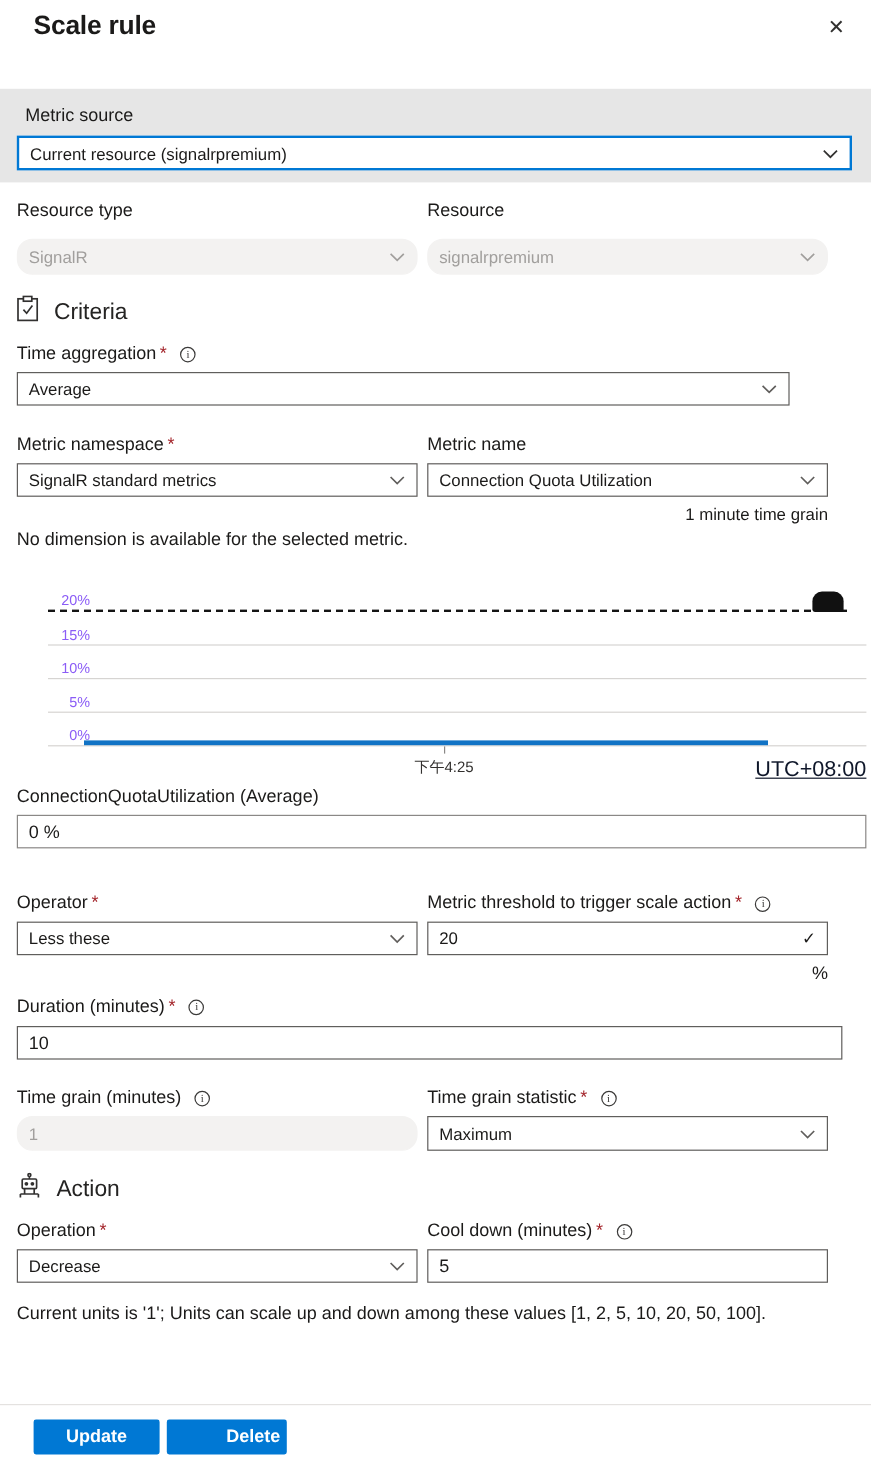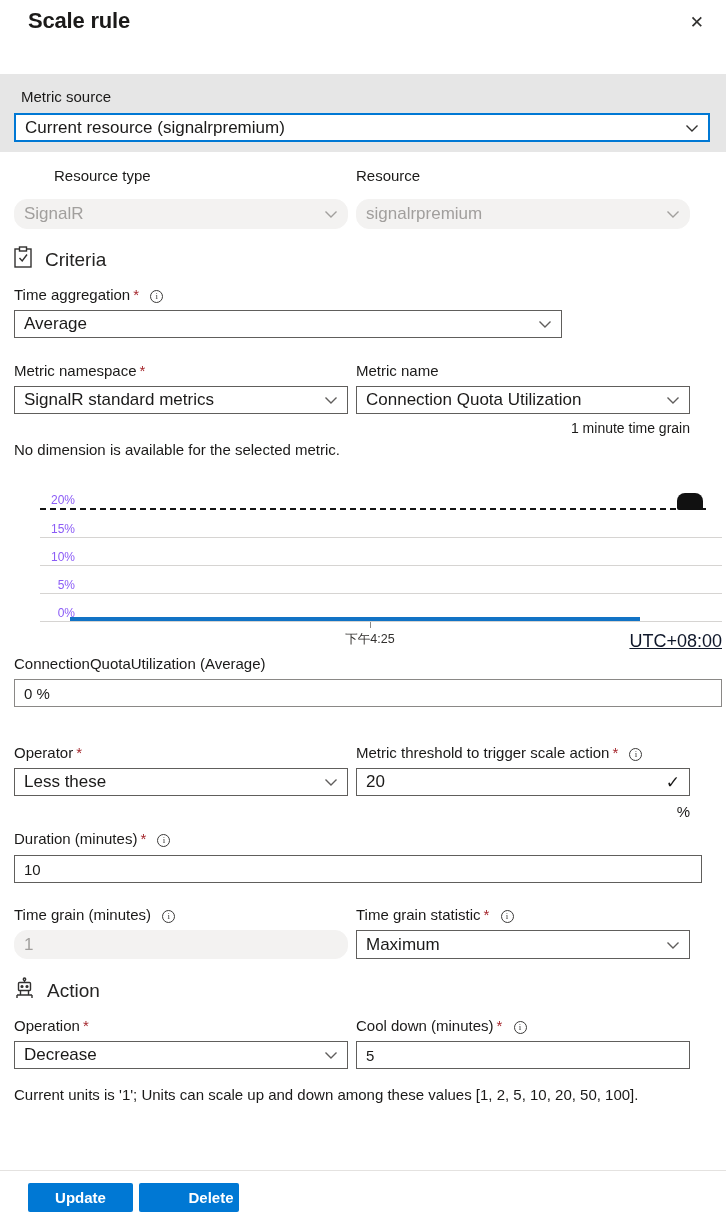--- a/index.html
+++ b/index.html
@@ -14,21 +14,21 @@
   .metric-source-band .band-label { position:absolute; left:21px; top:14px; font-size:15px; }
   .metric-source-band .field { position:absolute; left:14px; top:39px; width:696px; height:29px; border:2px solid #0078d4; background:#fff; }
 
   .label { position:absolute; font-size:15px; color:#1b1a19; white-space:nowrap; }
   .asterisk { color:#a4262c; margin-left:3px; }
   .info-icon { display:inline-flex; align-items:center; justify-content:center; width:13px; height:13px;
                border:1px solid #3b3a39; border-radius:50%; font-size:9px; color:#3b3a39;
                margin-left:7px; vertical-align:1px; font-family:"Liberation Serif", serif; cursor:default; }
 
   .field { position:absolute; display:flex; align-items:center; justify-content:space-between;
-           background:#fff; border:1px solid #605e5c; height:28px; padding:0 9px; font-size:17px; color:#1b1a19; }
+           background:#fff; border:1px solid #605e5c; height:28px; padding:0 9px; font-size:14px; color:#1b1a19; }
   .field .chevron { flex:0 0 auto; margin-left:6px; }
   .field.disabled { background:#f3f2f1; border-color:#f3f2f1; color:#a19f9d;border-radius:13px; }
   .textbox { position:absolute; display:flex; align-items:center; background:#fff; border:1px solid #8a8886;
              height:28px; padding:0 9px; font-size:15px; color:#1b1a19; }
 
   .section-head { position:absolute; display:flex; align-items:center; gap:12px; font-size:19px; color:#252423; }
 
   .note { position:absolute; font-size:15px; color:#1b1a19; }
   .small-note { position:absolute; font-size:14px; color:#1b1a19; }
 
@@ -71,21 +71,21 @@
     <div class="field focused">
       <span>Current resource (signalrpremium)</span>
       <span class="chevron">
         <svg class="chev" width="14" height="9">
             <path d="M1.5 1.5 L7 7 L12.5 1.5"></path>
           </svg>
       </span>
     </div>
   </div>
 
-  <div class="label" style="left:14px; top:167px;margin-left:40px;">Resource type</div>
+  <div class="label" style="left:14px; top:167px;">Resource type</div>
   <div class="label" style="left:356px; top:167px;">Resource</div>
   <div class="field disabled" style="left:14px; top:199px; width:334px; height:30px;">
     <span>SignalR</span>
     <span class="chevron">
       <svg class="chev" width="14" height="9">
           <path d="M1.5 1.5 L7 7 L12.5 1.5"></path>
         </svg>
     </span>
   </div>
   <div class="field disabled" style="left:356px; top:199px; width:334px; height:30px;">
@@ -105,21 +105,21 @@
         <path d="M5.5 12 L8.2 15 L13 8.5"></path>
       </svg>
     </span>
     <span>Criteria</span>
   </div>
 
   <div class="label" style="left:14px; top:286px;">
     <span>Time aggregation</span><span class="asterisk">*</span>
     <span class="info-icon">i</span>
   </div>
-  <div class="field" style="left:14px; top:310px; width:548px;">
+  <div class="field" style="left:14px; top:310px; width:644px;">
     <span>Average</span>
     <span class="chevron">
       <svg class="chev" width="14" height="9">
           <path d="M1.5 1.5 L7 7 L12.5 1.5"></path>
         </svg>
     </span>
   </div>
 
   <div class="label" style="left:14px; top:362px;">
     <span>Metric namespace</span><span class="asterisk">*</span>

